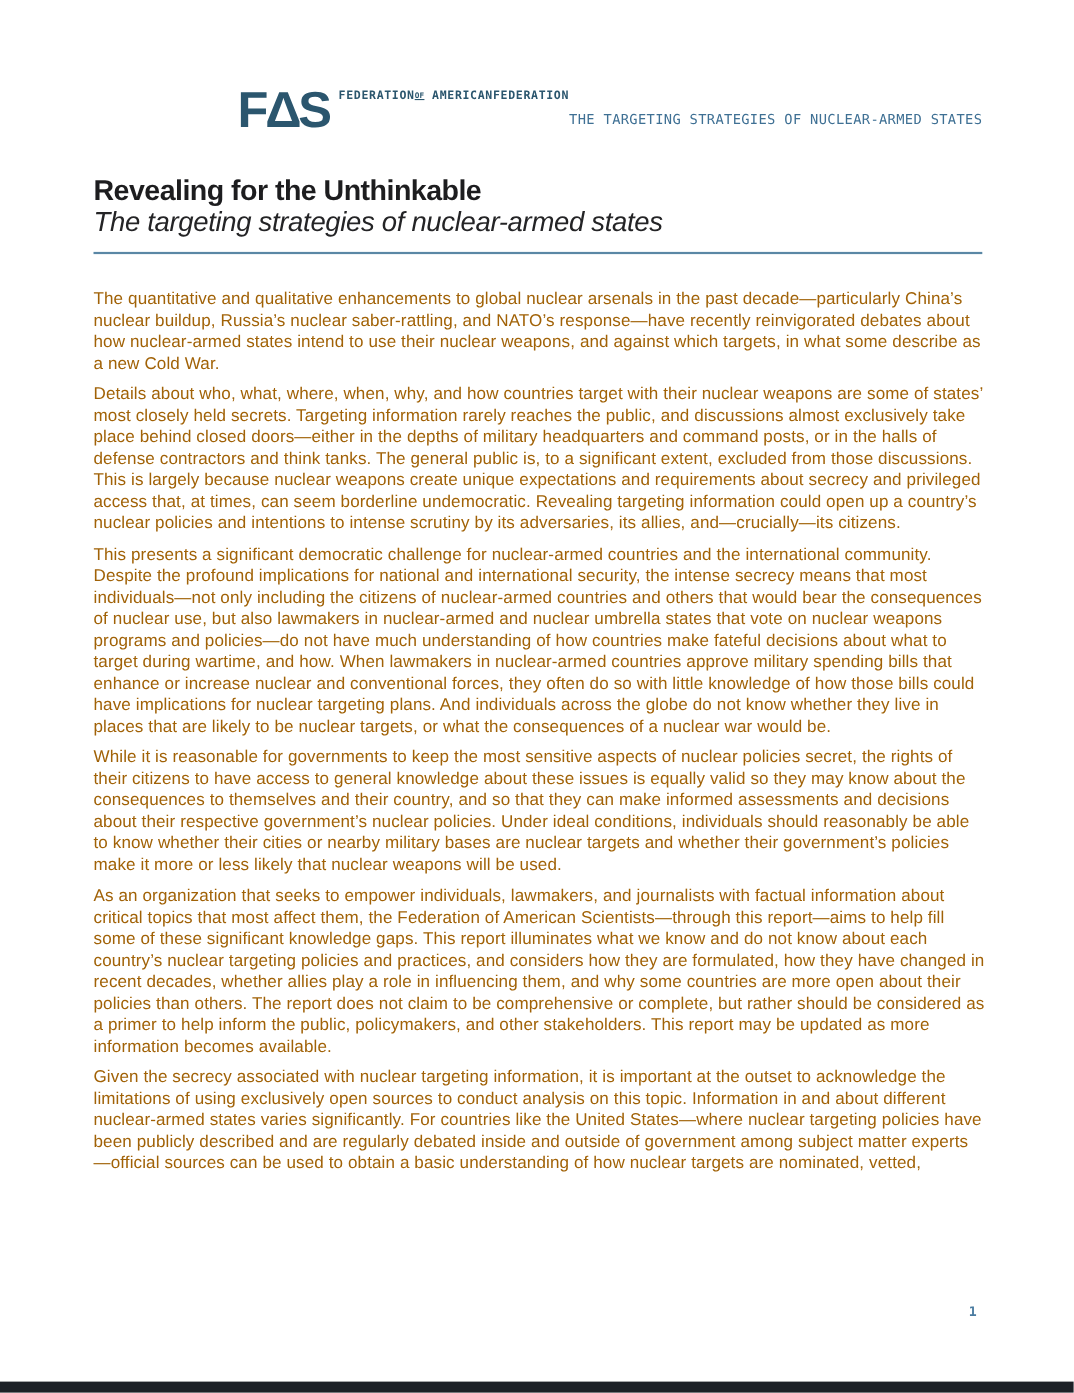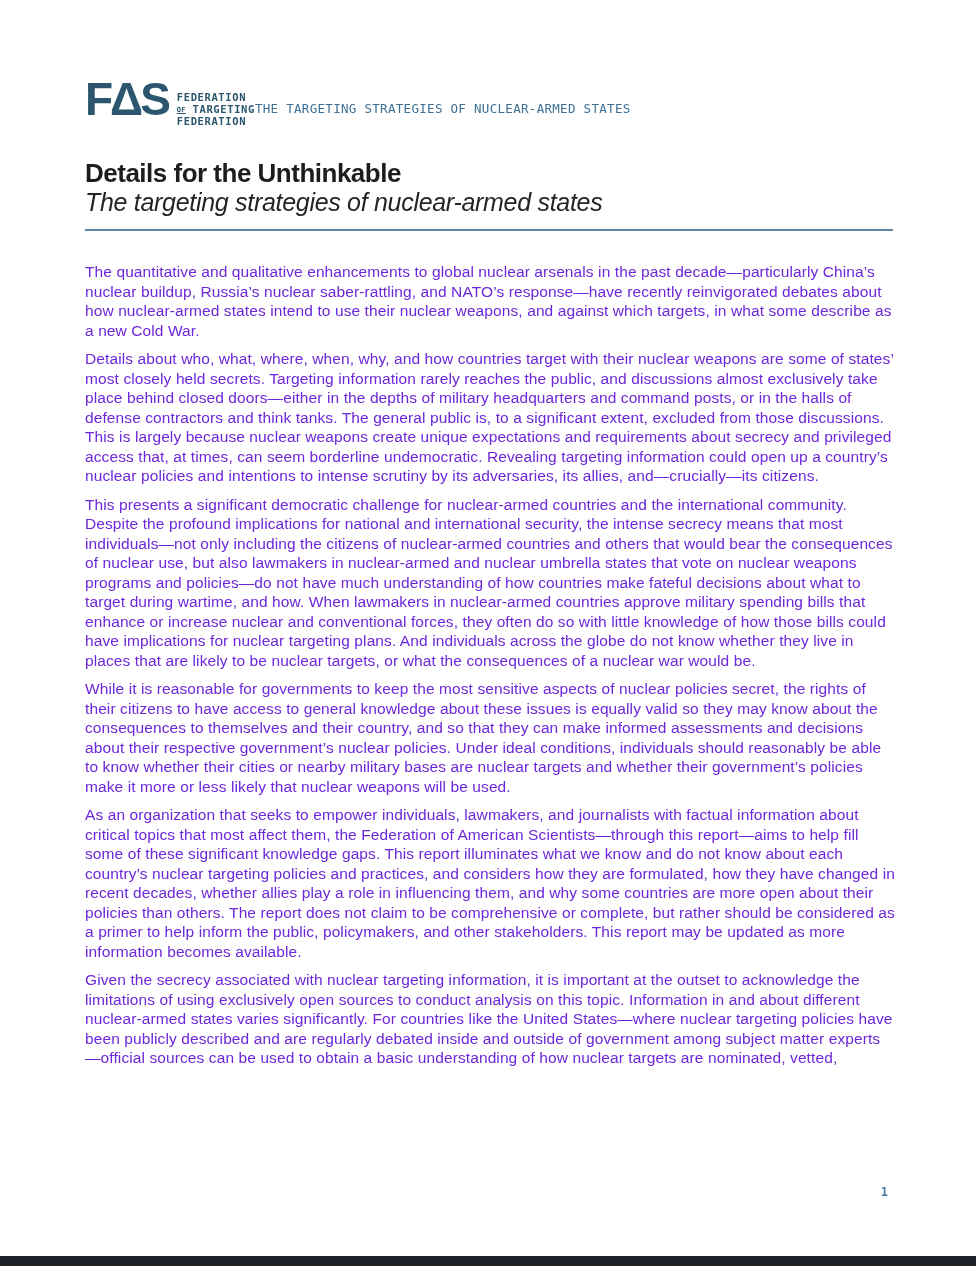--- a/index.html
+++ b/index.html
@@ -10,39 +10,39 @@
     position: relative;
     overflow: hidden;
     font-family: "Liberation Sans", sans-serif;
   }
 
   
   .masthead {
     position: absolute;
     left: 85px; right: 83px; top: 80px;
     display: flex;
-    justify-content: flex-start;
+    justify-content: flex-end;
     align-items: flex-start;
   }
   .logo { display: flex; gap: 9px; color: #2b566e; }
   .logo-mark {
     font-size: 46px;
     font-weight: bold;
     letter-spacing: -3px;
     line-height: 38px;
   }
   .logo-text {
     display: flex;
-    flex-direction: column;
+    flex-direction: row;
     font-family: "DejaVu Sans Mono", monospace;
     font-weight: bold;
     font-size: 10.5px;
     line-height: 11.5px;
     letter-spacing: 0.6px;
-    margin-top: 12px;
+    margin-top: 2px;
   }
   .logo-text .of {
     font-size: 7px;
     letter-spacing: 0.2px;
     vertical-align: 1px;
     text-decoration: underline;
   }
   .running-title {
     font-family: "DejaVu Sans Mono", monospace;
     font-size: 12.5px;
@@ -82,21 +82,21 @@
 
   
   .content {
     position: absolute;
     left: 85px;
     width: 810px;
     top: 262px;
     font-size: 15.5px;
     line-height: 19.5px;
     letter-spacing: 0.1px;
-    color: #6d28d9;
+    color: #a16207;
     text-align: left;
   }
   .content p { margin: 0 0 9px 0; }
 
   
   .page-number {
     position: absolute;
     right: 88px;
     top: 1185px;
     font-family: "DejaVu Sans Mono", monospace;
@@ -114,29 +114,29 @@
 </head>
 <body>
 
 <div class="page">
 
   <header class="masthead">
     <div class="logo">
       <div class="logo-mark">FΔS</div>
       <div class="logo-text">
         <span>FEDERATION</span>
-        <span><small class="of">OF</small> <span>TARGETING</span></span>
+        <span><small class="of">OF</small> <span>AMERICAN</span></span>
         <span>FEDERATION</span>
       </div>
     </div>
     <div class="running-title">THE TARGETING STRATEGIES OF NUCLEAR-ARMED STATES</div>
   </header>
 
   <section class="title-block">
-    <h1>Details for the Unthinkable</h1>
+    <h1>Revealing for the Unthinkable</h1>
     <h2>The targeting strategies of nuclear-armed states</h2>
     <hr class="title-rule">
   </section>
 
   <main class="content">
     <p>The quantitative and qualitative enhancements to global nuclear arsenals in the past decade—particularly China’s nuclear buildup, Russia’s nuclear saber-rattling, and NATO’s response—have recently reinvigorated debates about how nuclear-armed states intend to use their nuclear weapons, and against which targets, in what some describe as a new Cold War.</p>
     <p>Details about who, what, where, when, why, and how countries target with their nuclear weapons are some of states’ most closely held secrets. Targeting information rarely reaches the public, and discussions almost exclusively take place behind closed doors—either in the depths of military headquarters and command posts, or in the halls of defense contractors and think tanks. The general public is, to a significant extent, excluded from those discussions. This is largely because nuclear weapons create unique expectations and requirements about secrecy and privileged access that, at times, can seem borderline undemocratic. Revealing targeting information could open up a country’s nuclear policies and intentions to intense scrutiny by its adversaries, its allies, and—crucially—its citizens.</p>
     <p>This presents a significant democratic challenge for nuclear-armed countries and the international community. Despite the profound implications for national and international security, the intense secrecy means that most individuals—not only including the citizens of nuclear-armed countries and others that would bear the consequences of nuclear use, but also lawmakers in nuclear-armed and nuclear umbrella states that vote on nuclear weapons programs and policies—do not have much understanding of how countries make fateful decisions about what to target during wartime, and how. When lawmakers in nuclear-armed countries approve military spending bills that enhance or increase nuclear and conventional forces, they often do so with little knowledge of how those bills could have implications for nuclear targeting plans. And individuals across the globe do not know whether they live in places that are likely to be nuclear targets, or what the consequences of a nuclear war would be.</p>
     <p>While it is reasonable for governments to keep the most sensitive aspects of nuclear policies secret, the rights of their citizens to have access to general knowledge about these issues is equally valid so they may know about the consequences to themselves and their country, and so that they can make informed assessments and decisions about their respective government’s nuclear policies. Under ideal conditions, individuals should reasonably be able to know whether their cities or nearby military bases are nuclear targets and whether their government’s policies make it more or less likely that nuclear weapons will be used.</p>
     <p>As an organization that seeks to empower individuals, lawmakers, and journalists with factual information about critical topics that most affect them, the Federation of American Scientists—through this report—aims to help fill some of these significant knowledge gaps. This report illuminates what we know and do not know about each country’s nuclear targeting policies and practices, and considers how they are formulated, how they have changed in recent decades, whether allies play a role in influencing them, and why some countries are more open about their policies than others. The report does not claim to be comprehensive or complete, but rather should be considered as a primer to help inform the public, policymakers, and other stakeholders. This report may be updated as more information becomes available.</p>

